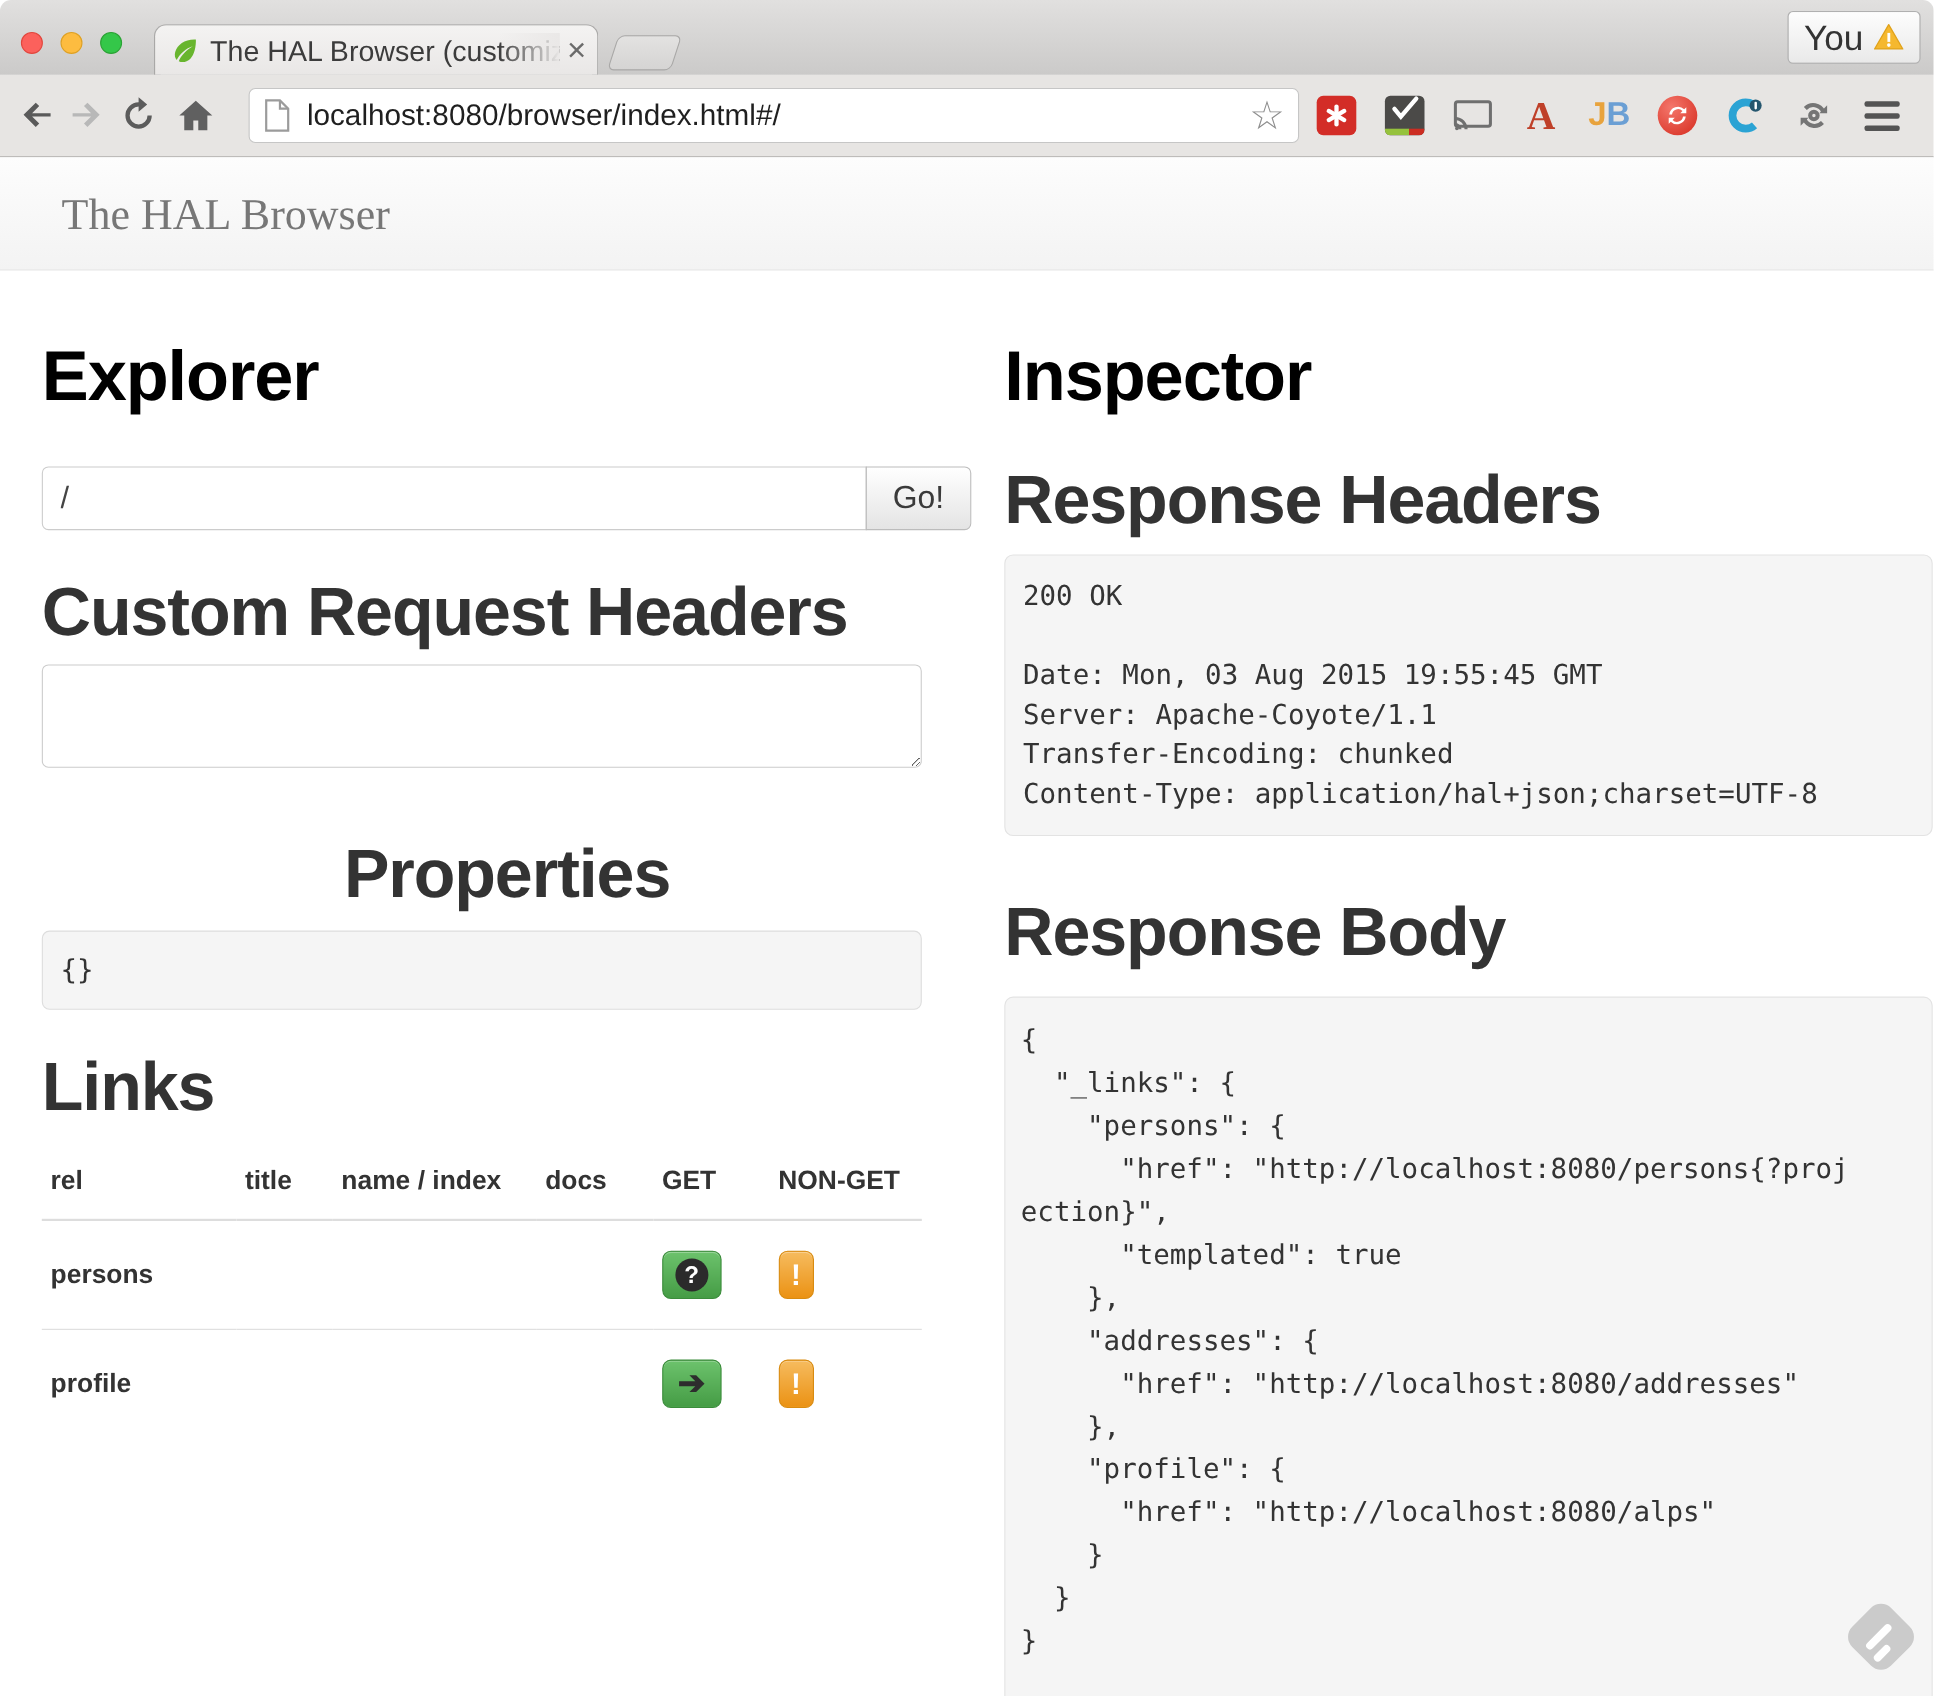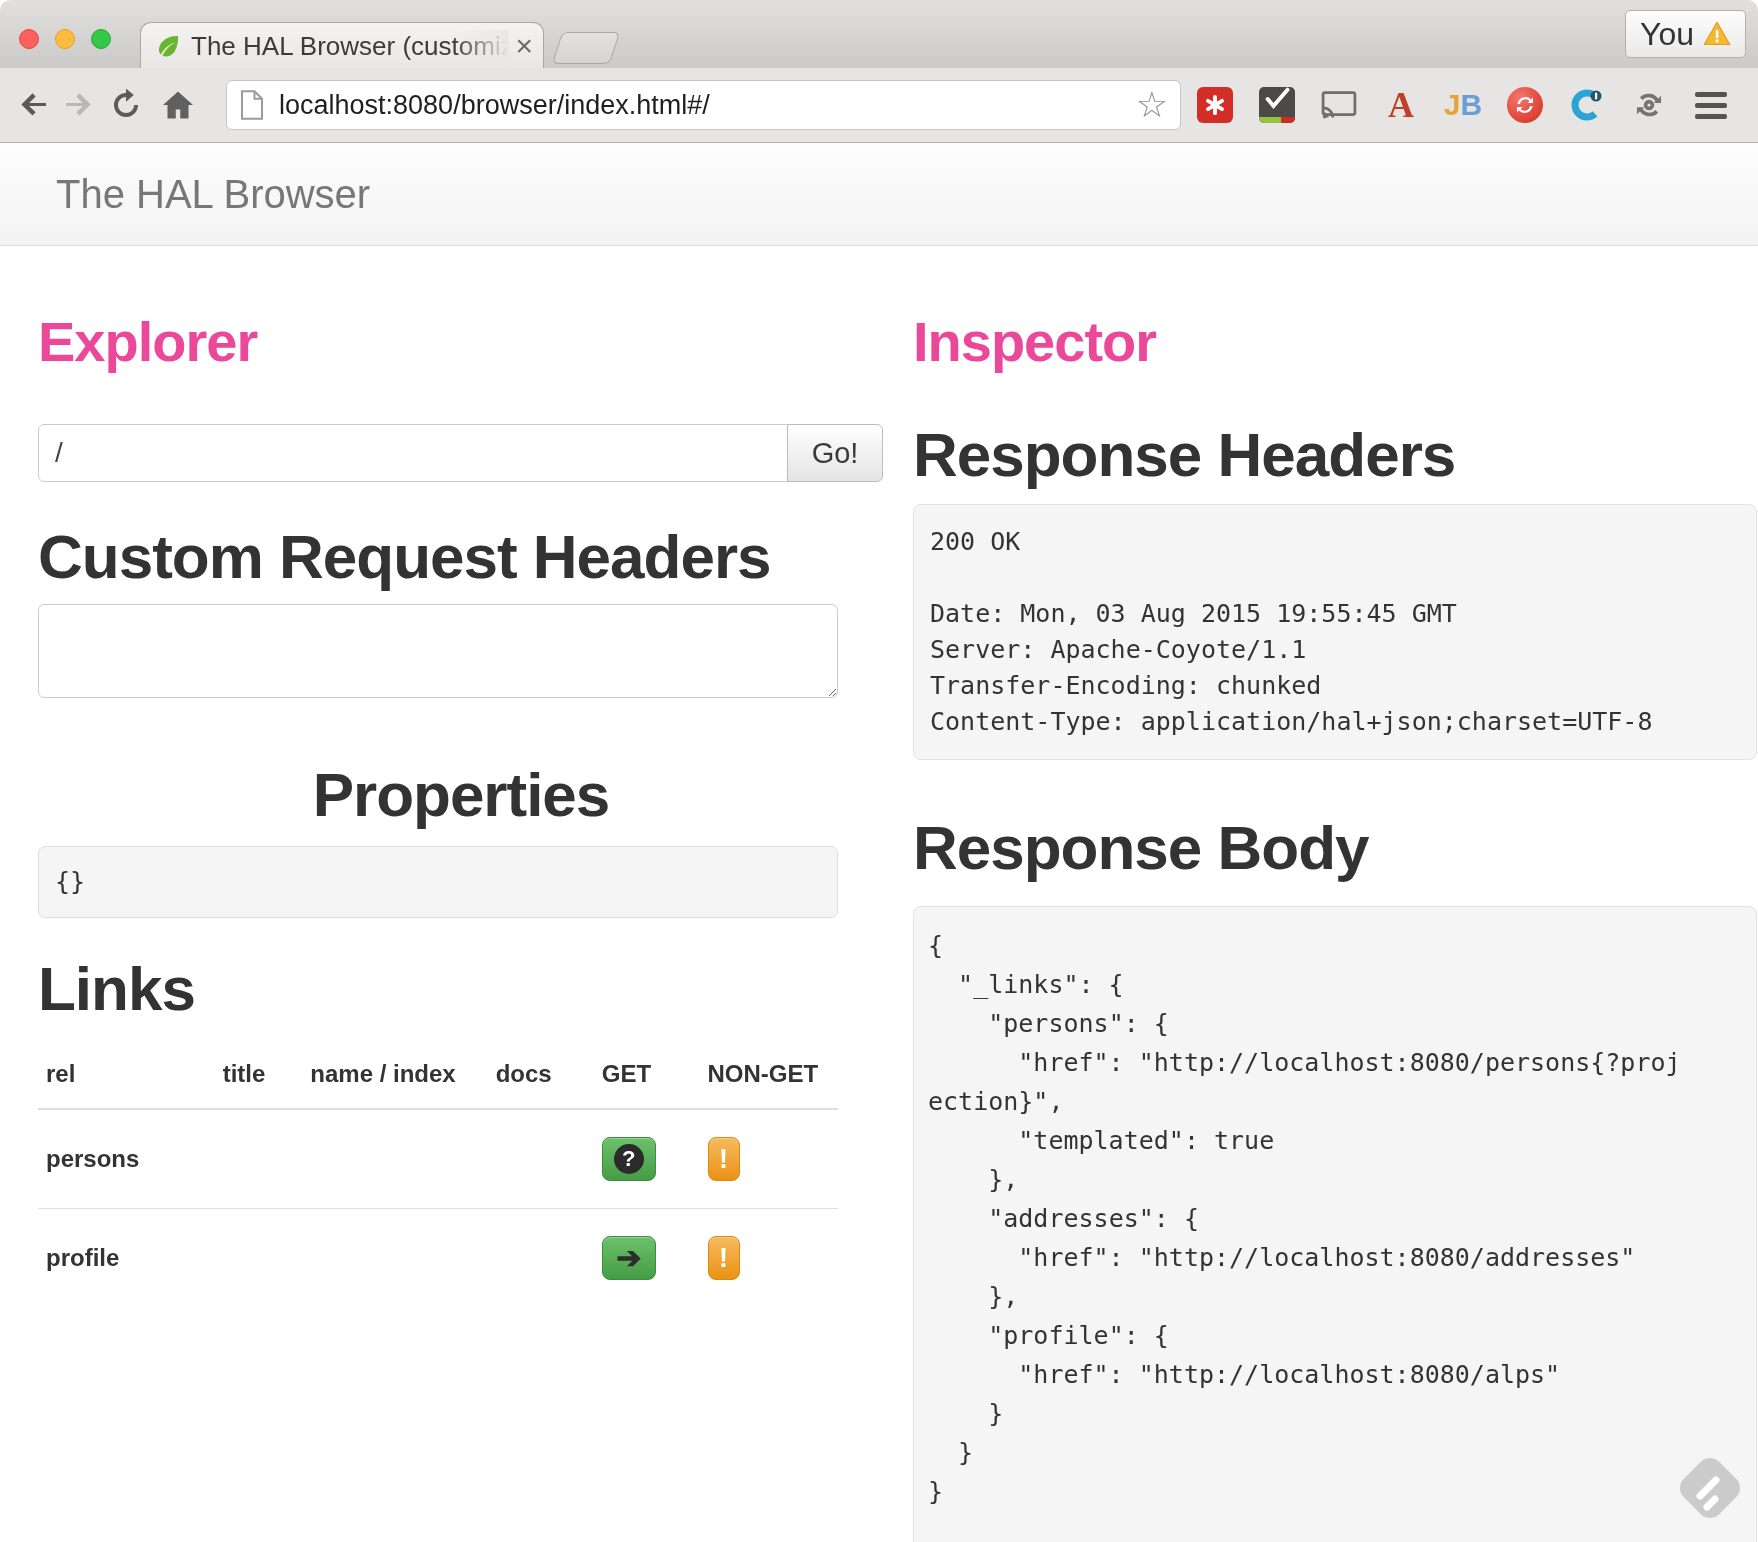--- a/index.html
+++ b/index.html
@@ -44,27 +44,27 @@
   .ext-jb{font-weight:bold;font-size:30px;}
   .ext-jb .j{color:#e8a33d;}
   .ext-jb .b{color:#6b9fd4;}
   .redsync{border-radius:50%;background:radial-gradient(circle at 35% 30%,#f4766b,#d52b1e);}
   .burger{display:flex;flex-direction:column;gap:6px;}
   .burger div{width:32px;height:5px;background:#545454;border-radius:2px;}
 
   
   .page-navbar{height:102px;background:linear-gradient(#fdfdfd,#f3f3f3);border-bottom:1px solid #ddd;
     display:flex;align-items:center;}
-  .brand{font-size:40px;color:#777;margin-left:56px;}
+  .brand{font-size:40px;color:#777;margin-left:56px;font-family:Liberation Serif, serif;}
 
   
   .content{display:flex;background:#fff;}
   .col-left{width:846px;margin-left:38px;flex:none;}
   .col-right{width:844px;margin-left:29px;flex:none;}
-  h1{margin:56px 0 0;font-size:56px;line-height:80px;color:#ec4899;font-weight:bold;letter-spacing:-1px;}
+  h1{margin:56px 0 0;font-size:64px;line-height:80px;color:#000000;font-weight:bold;letter-spacing:-1px;}
   h2{margin:0;font-size:62px;line-height:66px;color:#333;font-weight:bold;letter-spacing:-1px;}
 
   .address-row{display:flex;margin-top:42px;height:58px;}
   .address-input{width:750px;box-sizing:border-box;height:58px;border:1px solid #ccc;border-radius:6px 0 0 6px;
     font-size:28px;color:#444;padding:0 16px;outline:none;font-family:"Liberation Sans",sans-serif;}
   .go-btn{width:96px;height:58px;margin-left:-1px;background:linear-gradient(#ffffff,#e4e4e4);
     border:1px solid #bcbcbc;border-radius:0 6px 6px 0;font-size:29px;color:#3a3a3a;
     font-family:"Liberation Sans",sans-serif;}
   .h-crh{margin-top:42px;}
   .headers-textarea{display:block;margin-top:14px;width:800px;height:94px;box-sizing:border-box;

